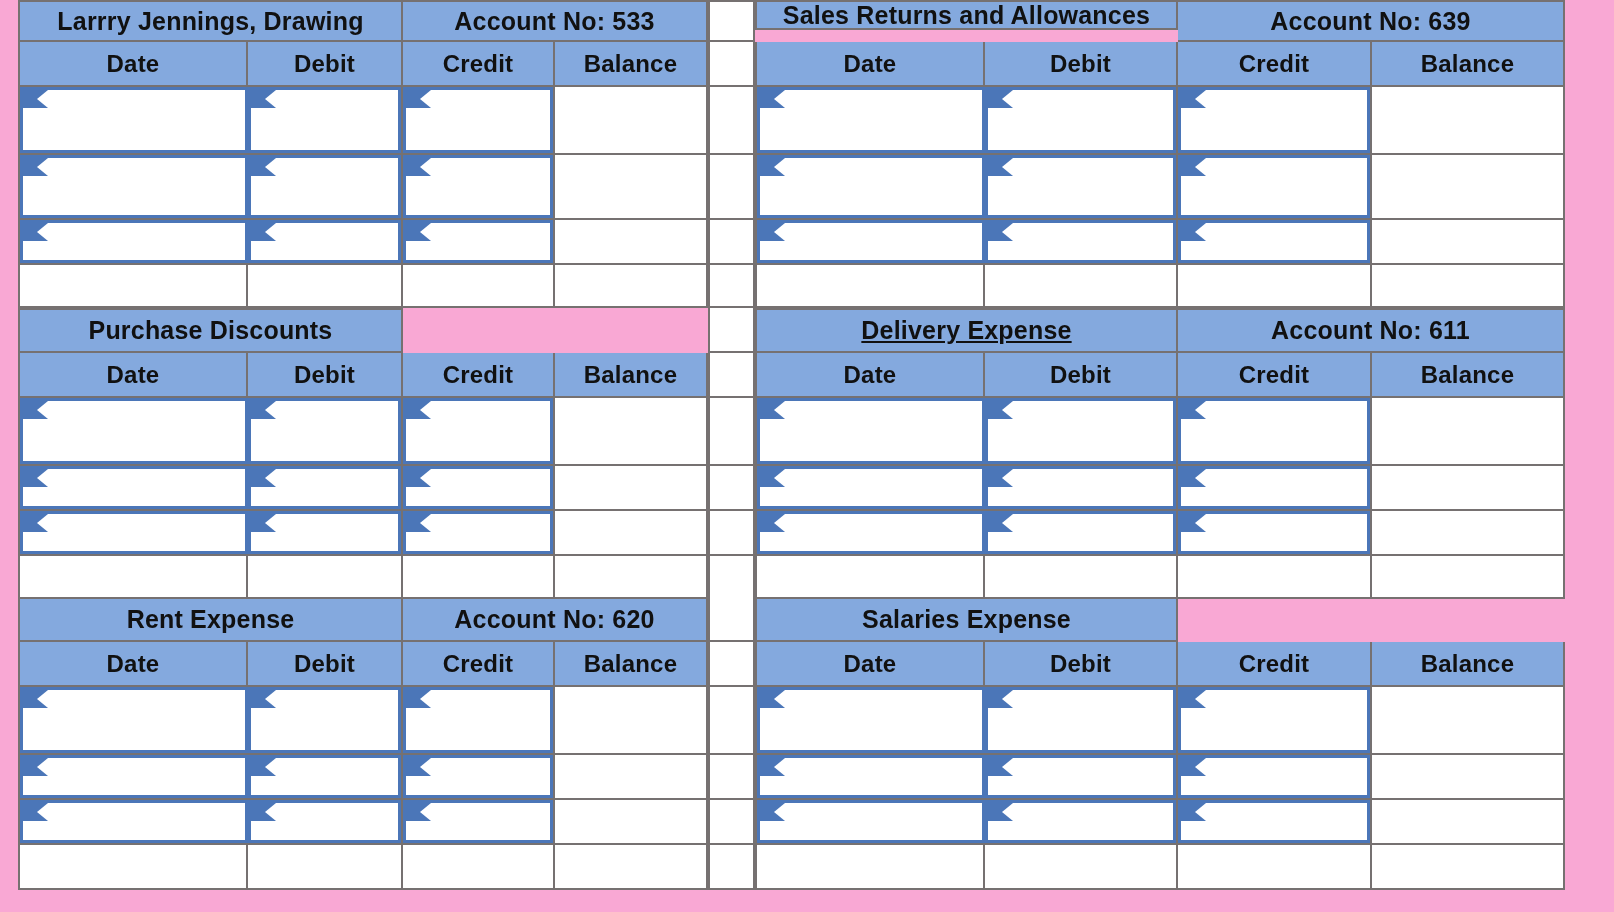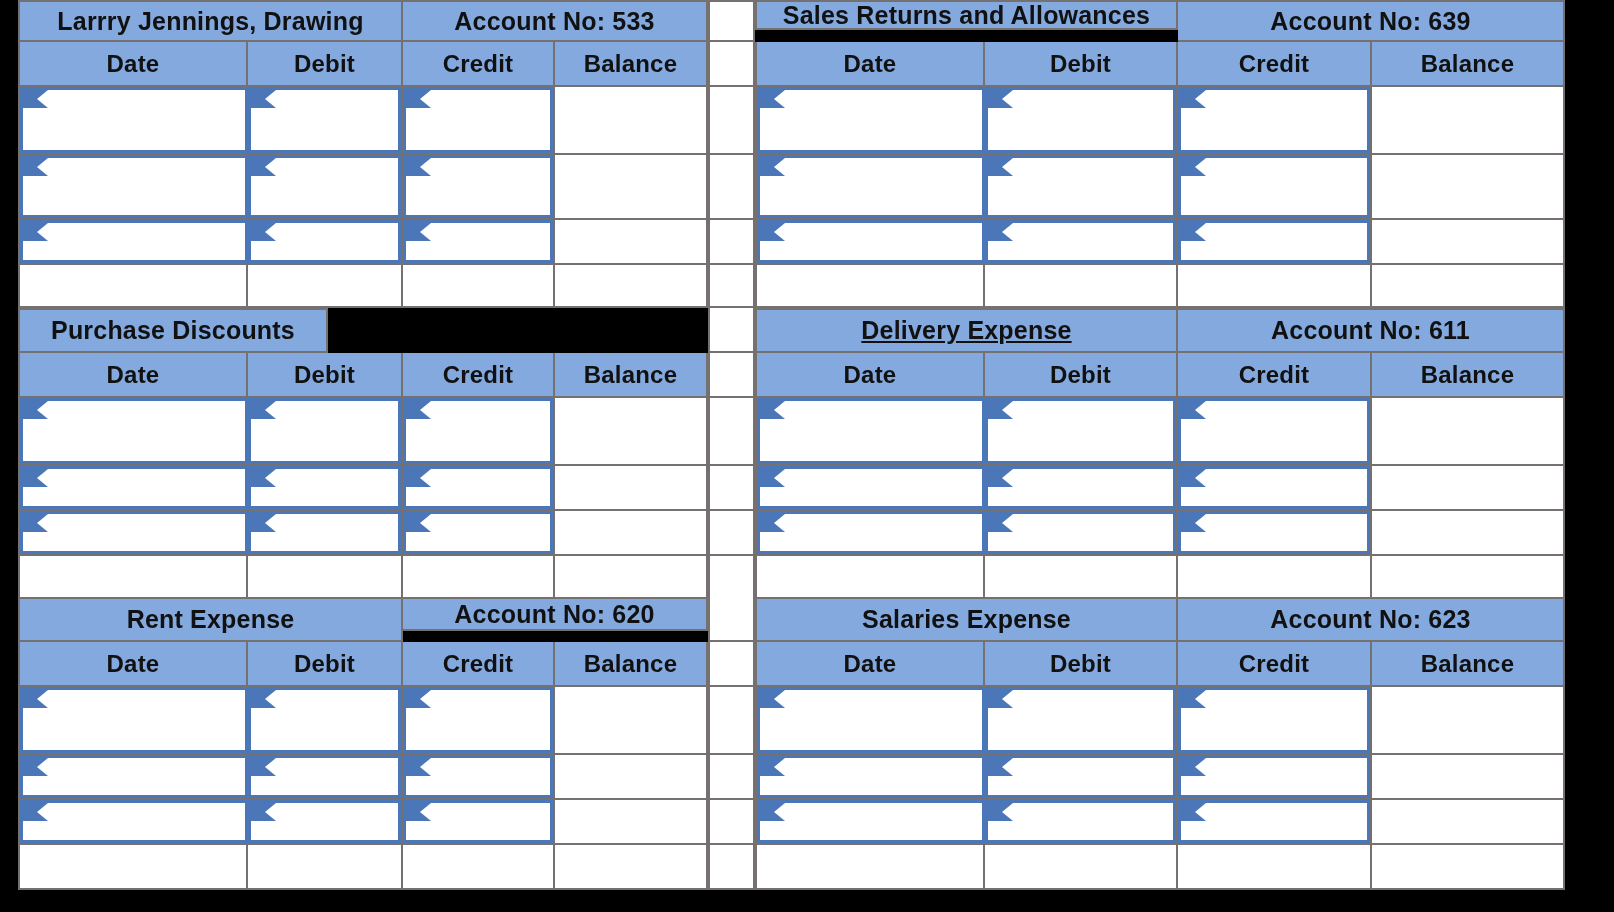--- a/index.html
+++ b/index.html
@@ -6,21 +6,21 @@
   html, body {
     width: 1614px; height: 912px;
     background: #ffffff;
     font-family: "Liberation Sans", sans-serif;
     overflow: hidden;
   }
   .sheet {
     position: relative;
     width: 1614px;
     height: 912px;
-    background: #000000;
+    background: #f9a8d4;
   }
 
   
   .cell {
     position: absolute;
     border-right: 2px solid #767171;
     border-bottom: 2px solid #767171;
     background: #ffffff;
   }
   .cell.hdr {
@@ -175,21 +175,21 @@
     <div class="cell" style="left: 1178px; top: 220px; width: 194px; height: 45px; position: absolute;">
       <div class="inputbox" style="left: 0px; top: 0px; width: 192px; height: 43px;">
         <span class="flag"></span>
       </div>
     </div>
     <div class="cell" style="left: 1372px; top: 220px; width: 193px; height: 45px;"></div>
     <div class="cell edgeleft" style="left: 755px; top: 265px; width: 230px; height: 43px;"></div>
     <div class="cell" style="left: 985px; top: 265px; width: 193px; height: 43px;"></div>
     <div class="cell" style="left: 1178px; top: 265px; width: 194px; height: 43px;"></div>
     <div class="cell" style="left: 1372px; top: 265px; width: 193px; height: 43px;"></div>
-    <div class="cell hdr edgetop edgeleft" style="left: 18px; top: 308px; width: 310px; height: 45px;">Purchase Discounts</div>
+    <div class="cell hdr edgetop edgeleft" style="left: 18px; top: 308px; width: 385px; height: 45px;">Purchase Discounts</div>
     <div class="cell hdr sub edgeleft" style="left: 18px; top: 353px; width: 230px; height: 45px;">Date</div>
     <div class="cell hdr sub" style="left: 248px; top: 353px; width: 155px; height: 45px;">Debit</div>
     <div class="cell hdr sub" style="left: 403px; top: 353px; width: 152px; height: 45px;">Credit</div>
     <div class="cell hdr sub" style="left: 555px; top: 353px; width: 153px; height: 45px;">Balance</div>
     <div class="cell edgeleft" style="left: 18px; top: 398px; width: 230px; height: 68px; position: absolute;">
       <div class="inputbox" style="left: 0px; top: 0px; width: 228px; height: 66px;">
         <span class="flag"></span>
       </div>
     </div>
     <div class="cell" style="left: 248px; top: 398px; width: 155px; height: 68px; position: absolute;">
@@ -291,21 +291,21 @@
       <div class="inputbox" style="left: 0px; top: 0px; width: 192px; height: 43px;">
         <span class="flag"></span>
       </div>
     </div>
     <div class="cell" style="left: 1372px; top: 511px; width: 193px; height: 45px;"></div>
     <div class="cell edgeleft" style="left: 755px; top: 556px; width: 230px; height: 43px;"></div>
     <div class="cell" style="left: 985px; top: 556px; width: 193px; height: 43px;"></div>
     <div class="cell" style="left: 1178px; top: 556px; width: 194px; height: 43px;"></div>
     <div class="cell" style="left: 1372px; top: 556px; width: 193px; height: 43px;"></div>
     <div class="cell hdr edgetop edgeleft" style="left: 18px; top: 597px; width: 385px; height: 45px;">Rent Expense</div>
-    <div class="cell hdr edgetop" style="left: 403px; top: 597px; width: 305px; height: 34px;">Account No: 620</div>
+    <div class="cell hdr edgetop" style="left: 403px; top: 597px; width: 305px; height: 45px;">Account No: 620</div>
     <div class="cell hdr sub edgeleft" style="left: 18px; top: 642px; width: 230px; height: 45px;">Date</div>
     <div class="cell hdr sub" style="left: 248px; top: 642px; width: 155px; height: 45px;">Debit</div>
     <div class="cell hdr sub" style="left: 403px; top: 642px; width: 152px; height: 45px;">Credit</div>
     <div class="cell hdr sub" style="left: 555px; top: 642px; width: 153px; height: 45px;">Balance</div>
     <div class="cell edgeleft" style="left: 18px; top: 687px; width: 230px; height: 68px; position: absolute;">
       <div class="inputbox" style="left: 0px; top: 0px; width: 228px; height: 66px;">
         <span class="flag"></span>
       </div>
     </div>
     <div class="cell" style="left: 248px; top: 687px; width: 155px; height: 68px; position: absolute;">
@@ -349,21 +349,20 @@
       <div class="inputbox" style="left: 0px; top: 0px; width: 150px; height: 43px;">
         <span class="flag"></span>
       </div>
     </div>
     <div class="cell" style="left: 555px; top: 800px; width: 153px; height: 45px;"></div>
     <div class="cell edgeleft" style="left: 18px; top: 845px; width: 230px; height: 45px;"></div>
     <div class="cell" style="left: 248px; top: 845px; width: 155px; height: 45px;"></div>
     <div class="cell" style="left: 403px; top: 845px; width: 152px; height: 45px;"></div>
     <div class="cell" style="left: 555px; top: 845px; width: 153px; height: 45px;"></div>
     <div class="cell hdr edgetop edgeleft" style="left: 755px; top: 597px; width: 423px; height: 45px;">Salaries Expense</div>
-    <div class="cell hdr edgetop" style="left: 1178px; top: 597px; width: 387px; height: 45px;">Account No: 623</div>
     <div class="cell hdr sub edgeleft" style="left: 755px; top: 642px; width: 230px; height: 45px;">Date</div>
     <div class="cell hdr sub" style="left: 985px; top: 642px; width: 193px; height: 45px;">Debit</div>
     <div class="cell hdr sub" style="left: 1178px; top: 642px; width: 194px; height: 45px;">Credit</div>
     <div class="cell hdr sub" style="left: 1372px; top: 642px; width: 193px; height: 45px;">Balance</div>
     <div class="cell edgeleft" style="left: 755px; top: 687px; width: 230px; height: 68px; position: absolute;">
       <div class="inputbox" style="left: 0px; top: 0px; width: 228px; height: 66px;">
         <span class="flag"></span>
       </div>
     </div>
     <div class="cell" style="left: 985px; top: 687px; width: 193px; height: 68px; position: absolute;">

